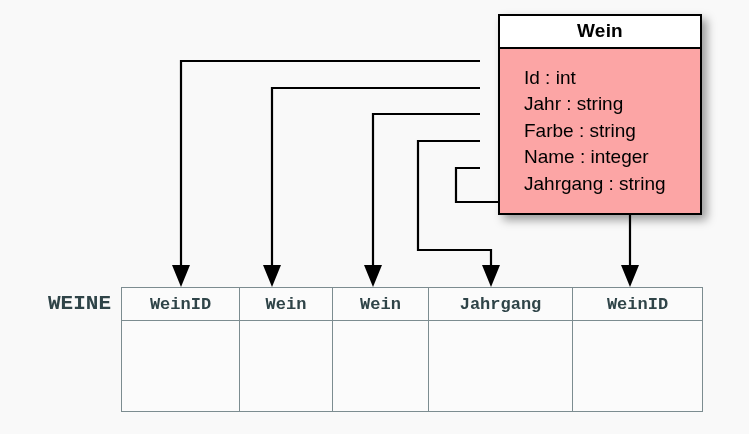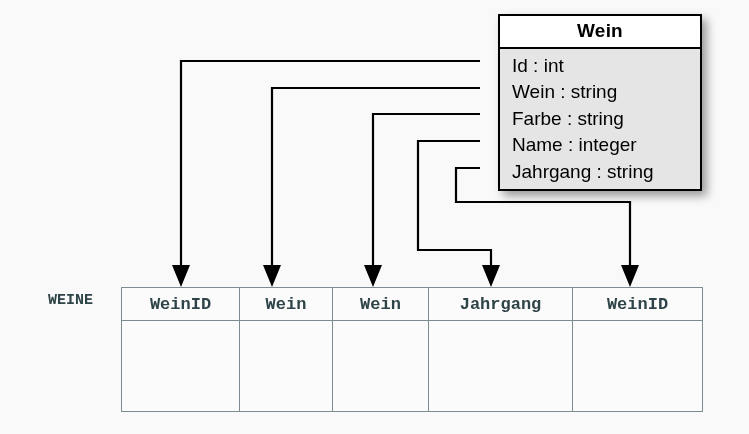--- a/index.html
+++ b/index.html
@@ -53,40 +53,40 @@
     font-weight: bold;
     text-align: center;
     color: #000000;
     line-height: 29px;
     height: 31px;
     border-bottom: 2px solid #000000;
     background: #ffffff;
     letter-spacing: 0.2px;
   }
   .uml-attrs {
-    background: #e5e5e5;
-    padding: 4px;
+    background: #fca5a5;
+    padding: 16px;
   }
   .uml-attr {
     font-size: 19px;
     color: #000000;
     line-height: 26.4px;
     height: 26.4px;
     padding-left: 8px;
     white-space: nowrap;
     overflow: hidden;
   }
 
   
   .rel-label {
     position: absolute;
     left: 48px;
     top: 292px;
     font-family: "Liberation Mono", "DejaVu Sans Mono", monospace;
-    font-size: 15px;
+    font-size: 21px;
     font-weight: bold;
     color: #2f4448;
     letter-spacing: 0px;
     z-index: 4;
   }
   .rel-table {
     position: absolute;
     left: 121px;
     top: 287px;
     z-index: 4;
@@ -148,21 +148,21 @@
     <g>
       <path d="M 480 168 L 456 168 L 456 202 L 630 202 L 630 272"></path>
       <polygon class="arrowhead" points="630,287 621,265 639,265"></polygon>
     </g>
   </svg>
 
   <div class="uml-class">
     <div class="uml-class-name">Wein</div>
     <div class="uml-attrs">
       <div class="uml-attr">Id : int</div>
-      <div class="uml-attr">Wein : string</div>
+      <div class="uml-attr">Jahr : string</div>
       <div class="uml-attr">Farbe : string</div>
       <div class="uml-attr">Name : integer</div>
       <div class="uml-attr">Jahrgang : string</div>
     </div>
   </div>
 
   <div class="rel-label">WEINE</div>
 
   <div class="rel-table">
     <table>

